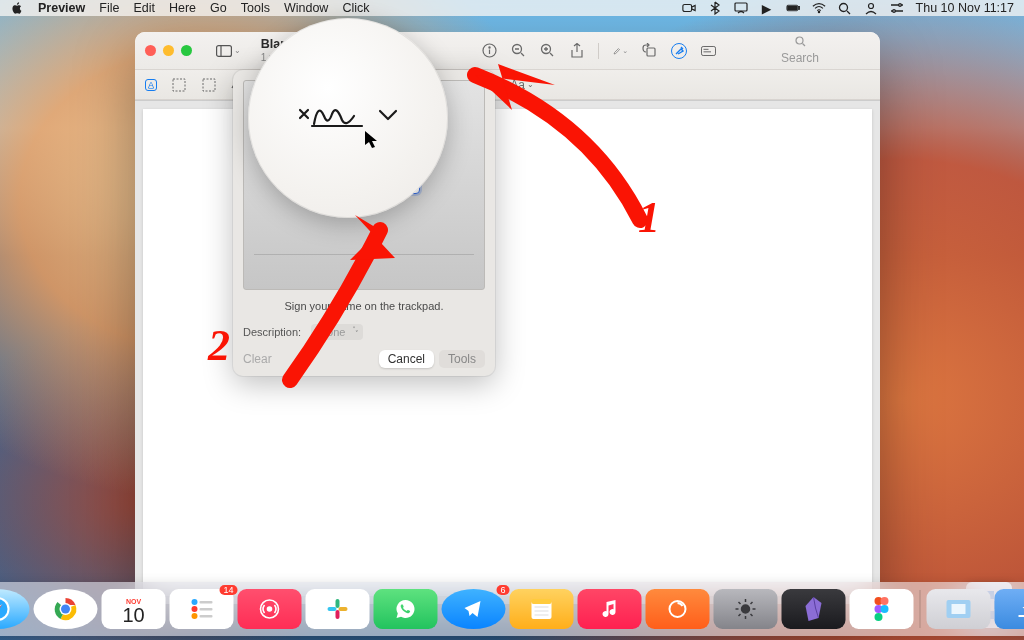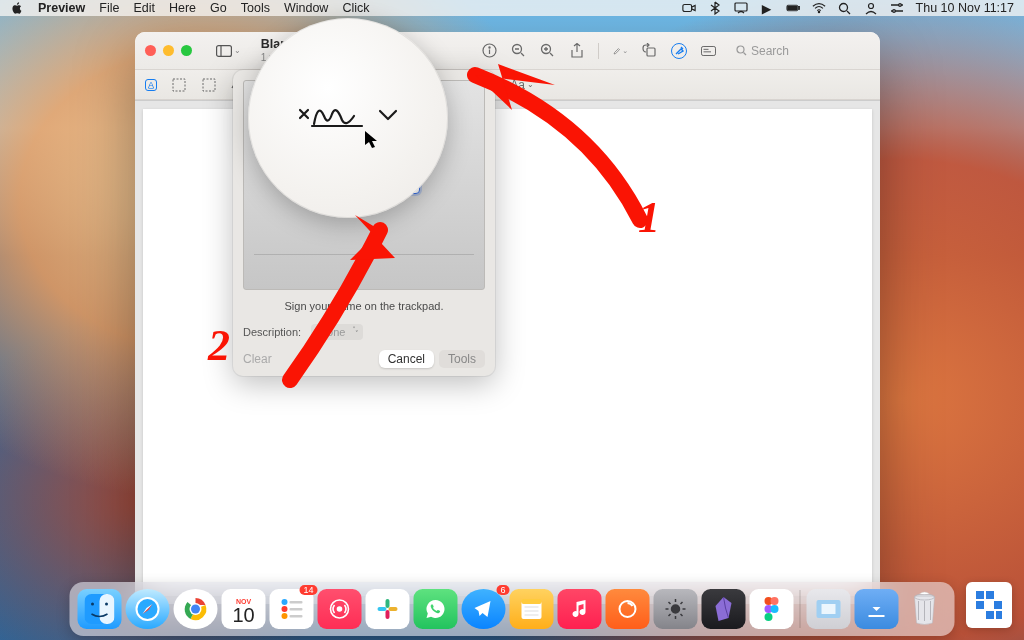--- a/index.html
+++ b/index.html
@@ -25,21 +25,21 @@
   .tl-close { background: #ff5f57; } .tl-min { background: #febc2e; } .tl-max { background: #28c840; }
   .sidebar-btn { margin-left: 10px; display: flex; align-items: center; gap: 2px; padding: 2px 6px; border-radius: 4px; color: #555; }
   .title-group { margin-left: 6px; line-height: 1.1; }
   .title-group .t1 { font-size: 12.5px; font-weight: 600; color: #2a2a2a; }
   .title-group .t2 { font-size: 10px; color: #8a8a8a; }
   .tb-spacer { flex: 1; }
   .tb-icons { display: flex; align-items: center; gap: 14px; color: #6a6a6a; }
   .tb-icons .ico { width: 15px; height: 15px; display: flex; align-items: center; justify-content: center; }
   .tb-icons .sep { width: 1px; height: 16px; background: #d0ccc8; }
   .markup-badge { width: 16px; height: 16px; border: 1.5px solid #167df0; border-radius: 50%; display: flex; align-items: center; justify-content: center; color: #167df0; font-size: 10px; }
-  .searchbox { display: flex; align-items: center; gap: 4px; background: transparent; border-radius: 5px; padding: 2px 6px; min-width: 140px; color: #9a9a9a; font-size: 12px; }
+  .searchbox { display: flex; align-items: center; gap: 4px; background: transparent; border-radius: 5px; padding: 2px 6px; min-width: 140px; color: #9a9a9a; font-size: 12px; flex-direction: column; }
   
   .mkbar { height: 30px; background: linear-gradient(#f0eeeb,#e9e7e3); border-bottom: 1px solid #d8d4d0; display: flex; align-items: center; gap: 14px; padding: 0 10px; color: #6a6a6a; font-size: 12px; }
   .mkbar .mico { width: 16px; height: 16px; display: flex; align-items: center; justify-content: center; border-radius: 3px; }
   .mkbar .txtbox { border: 1px solid #b8b4b0; border-radius: 3px; padding: 0 2px; font-size: 9px; color: #555; }
   .mkbar .txtbox.active { border-color: #167df0; color: #167df0; }
   .mkbar .caret { font-size: 8px; margin-left: -8px; }
   .content { flex: 1; background: #e6e6e6; border-top: 1px solid #ccc; position: relative; }
   .page { position: absolute; inset: 8px 8px 8px 8px; background: #fff; box-shadow: 0 1px 3px rgba(0,0,0,0.15); }
   
   .popover { position: absolute; top: 70px; left: 233px; width: 262px; background: #e9e7e4; border-radius: 10px; box-shadow: 0 8px 30px rgba(0,0,0,0.25), 0 0 0 1px rgba(0,0,0,0.06); z-index: 60; }
@@ -60,21 +60,21 @@
   
   .mag { position: absolute; top: 18px; left: 248px; width: 200px; height: 200px; border-radius: 50%; background: radial-gradient(circle at 40% 35%, #fff 0%, #f4f2ef 60%, #ece9e6 100%); box-shadow: 0 6px 25px rgba(0,0,0,0.25), inset 0 0 0 1px rgba(0,0,0,0.08); z-index: 200; display: flex; flex-direction: column; align-items: center; justify-content: center; overflow: hidden; }
   .mag .sigrow { display: flex; align-items: center; gap: 10px; margin-top: 16px; }
   .mag .camera { font-size: 26px; color: #2a2a2a; margin-top: 18px; letter-spacing: -0.5px; }
   .mag .cursor { font-size: 16px; color: #000; margin-left: 48px; margin-top: -2px; }
   
   .anno-svg { position: absolute; inset: 0; z-index: 300; pointer-events: none; }
   .num-lbl { position: absolute; font-family: "Georgia", serif; font-style: italic; font-weight: 700; color: #fa1404; font-size: 44px; z-index: 310; }
   
   .dock { position: absolute; bottom: 4px; left: 50%; transform: translateX(-50%); height: 54px; padding: 4px 8px; background: rgba(240,240,245,0.55); backdrop-filter: blur(20px); border-radius: 14px; display: flex; align-items: center; gap: 4px; z-index: 50; box-shadow: 0 4px 14px rgba(0,0,0,0.2); }
-  .dock .app { width: 44px; height: 40px; border-radius: 9px; display: flex; align-items: center; justify-content: center; font-size: 20px; color: #fff; position: relative; }
+  .dock .app { width: 64px; height: 40px; border-radius: 9px; display: flex; align-items: center; justify-content: center; font-size: 20px; color: #fff; position: relative; }
   .dock .dsep { width: 1px; height: 38px; background: rgba(0,0,0,0.2); margin: 0 2px; }
   .corner-logo { position: absolute; right: 12px; bottom: 12px; width: 46px; height: 46px; background: #fff; border-radius: 6px; display: flex; align-items: center; justify-content: center; z-index: 40; box-shadow: 0 2px 8px rgba(0,0,0,0.2); }
   .corner-logo svg { width: 34px; height: 34px; }
 </style>
 </head>
 <body>
 
 <div class="desktop-bg"></div>
 
 <div class="menubar">

